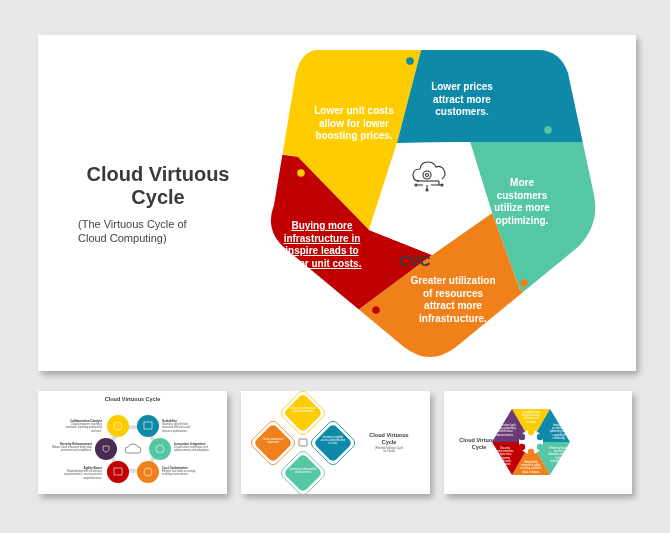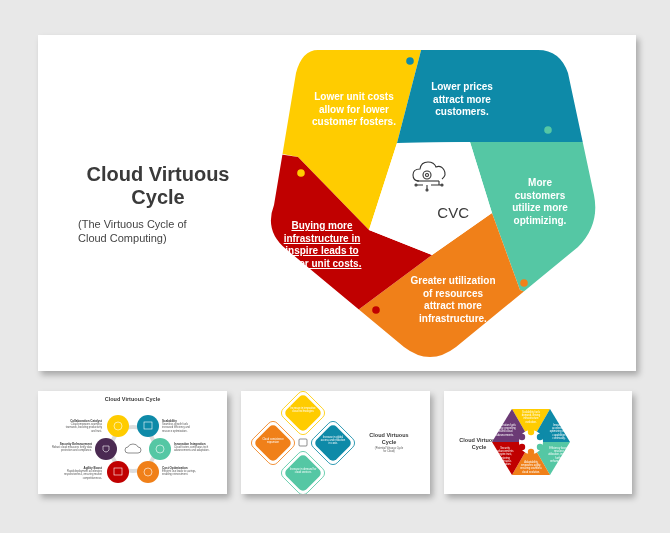--- a/index.html
+++ b/index.html
@@ -24,21 +24,21 @@
   .main-sub {
     position:absolute; left:40px; top:182px; width:160px; text-align:left;
     font-size:11px; line-height:14px; color:#444;
   }
   svg { position:absolute; left:0; top:0; }
   .seg-text {
     position:absolute; color:#ffffff; font-weight:bold; font-size:10px; line-height:12.5px;
     text-align:center;
   }
   .cvc-label {
-    position:absolute; font-weight:normal; font-size:15px; color:#3a3a3a; text-align:right;
+    position:absolute; font-weight:bold; font-size:15px; color:#3a3a3a; text-align:left;margin-top:48px;
   }
   .t-title { position:absolute; font-weight:bold; color:#3a3a3a; text-align:center; }
   .t-small { position:absolute; font-size:2.6px; line-height:3.2px; color:#555; }
   .t-small b { display:block; font-size:3px; color:#333; }
   .t-white { position:absolute; font-size:2.6px; line-height:3.2px; color:#fff; text-align:center; }
 </style>
 </head>
 <body>
 
 <div class="slide" id="main-slide">
@@ -85,31 +85,31 @@
       <circle cx="14" cy="14" r="1.5"></circle>
       <path d="M 10 24 L 4 24 M 14 24 L 14 28 M 18 24 L 28 24 M 26 20 L 26 24"></path>
       <circle cx="3" cy="24" r="1"></circle>
       <circle cx="14" cy="29" r="1"></circle>
       <circle cx="29" cy="24" r="1"></circle>
     </g>
   </svg>
 
   <div class="cvc-label" style="left:361px; top:169px; width:70px;">CVC</div>
 
-  <div class="seg-text" style="left:268px; top:56px; width:96px;">
+  <div class="seg-text" style="left:268px; top:70px; width:96px;">
     <div>Lower unit costs</div>
     <div>allow for lower</div>
-    <div>customer fosters.</div>
+    <div>boosting prices.</div>
   </div>
   <div class="seg-text" style="left:374px; top:46px; width:100px;">
     <div>Lower prices</div>
     <div>attract more</div>
     <div>customers.</div>
   </div>
-  <div class="seg-text" style="left:462px; top:142px; width:80px;">
+  <div class="seg-text" style="left:444px; top:142px; width:80px;">
     <div>More</div>
     <div>customers</div>
     <div>utilize more</div>
     <div>optimizing.</div>
   </div>
   <div class="seg-text" style="left:360px; top:240px; width:110px;">
     <div>Greater utilization</div>
     <div>of resources</div>
     <div>attract more</div>
     <div>infrastructure.</div>

